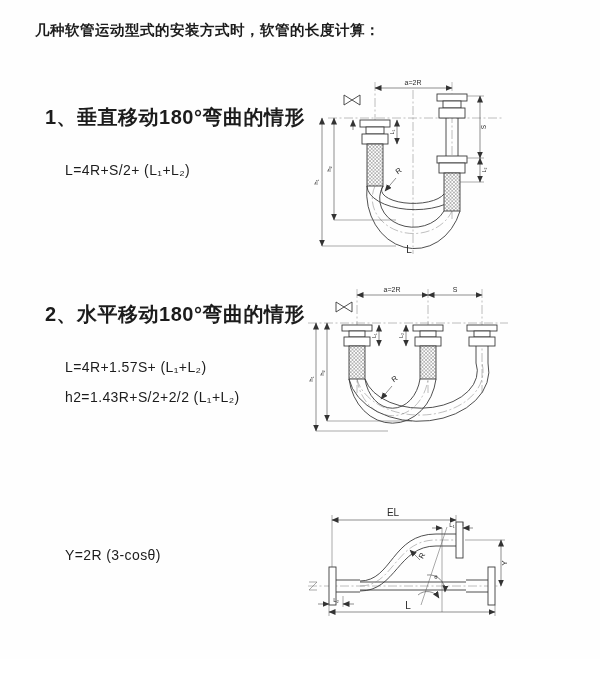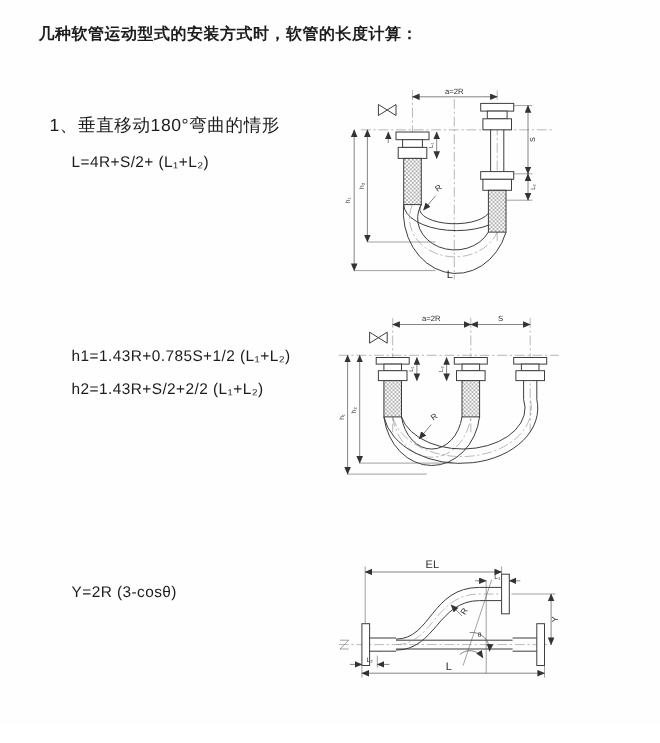--- a/index.html
+++ b/index.html
@@ -5,22 +5,22 @@
   html,body { margin:0; padding:0; background:#ffffff; }
   .page {
     position:relative; width:600px; height:659px; background:#fefefe;
     font-family:"Liberation Sans", sans-serif; color:#1c1c1c; overflow:hidden;
   }
   .title {
     position:absolute; left:35px; top:21px;
     font-size:14.5px; font-weight:bold; letter-spacing:0.5px;
   }
   .section { position:absolute; left:45px; }
-  .heading { font-size:16px; font-weight:normal; letter-spacing:0.5px; }
-  .formulas { margin-left:20px; margin-top:7px; }
+  .heading { font-size:20px; font-weight:bold; letter-spacing:0.5px; }
+  .formulas { margin-left:20px; margin-top:24px; }
   .formula { font-size:14px; line-height:30px; letter-spacing:0.4px; white-space:pre; }
   .diag { position:absolute; }
   svg { font-family:"Liberation Sans", sans-serif; }
   svg text { fill:#2a2a2a; }
   .ol  { stroke:#3c3c3c; stroke-width:0.9; fill:none; }           
   .olw { stroke:#3c3c3c; stroke-width:0.9; fill:#ffffff; }        
   .dim { stroke:#444; stroke-width:0.6; fill:none; }              
   .cl  { stroke:#8a8a8a; stroke-width:0.55; fill:none; stroke-dasharray:9 2.5 2 2.5; } 
   .thin{ stroke:#555; stroke-width:0.5; fill:none; }
 </style>
@@ -32,22 +32,23 @@
   <div class="title">几种软管运动型式的安装方式时，软管的长度计算：</div>
 
   <div class="section" style="top:104px">
     <div class="heading">1、垂直移动180°弯曲的情形</div>
     <div class="formulas">
       <div class="formula">L=4R+S/2+ (L₁+L₂)</div>
     </div>
   </div>
 
   <div class="section" style="top:301px">
+    <div class="heading">2、水平移动180°弯曲的情形</div>
     <div class="formulas">
-      <div class="formula">h1=1.43R+0.785S+1/2 (L₁+L₂)</div>
+      <div class="formula">L=4R+1.57S+ (L₁+L₂)</div>
       <div class="formula">h2=1.43R+S/2+2/2 (L₁+L₂)</div>
     </div>
   </div>
 
   <div class="section" style="top:516px">
     <div class="formulas">
       <div class="formula">Y=2R (3-cosθ)</div>
     </div>
   </div>
 

